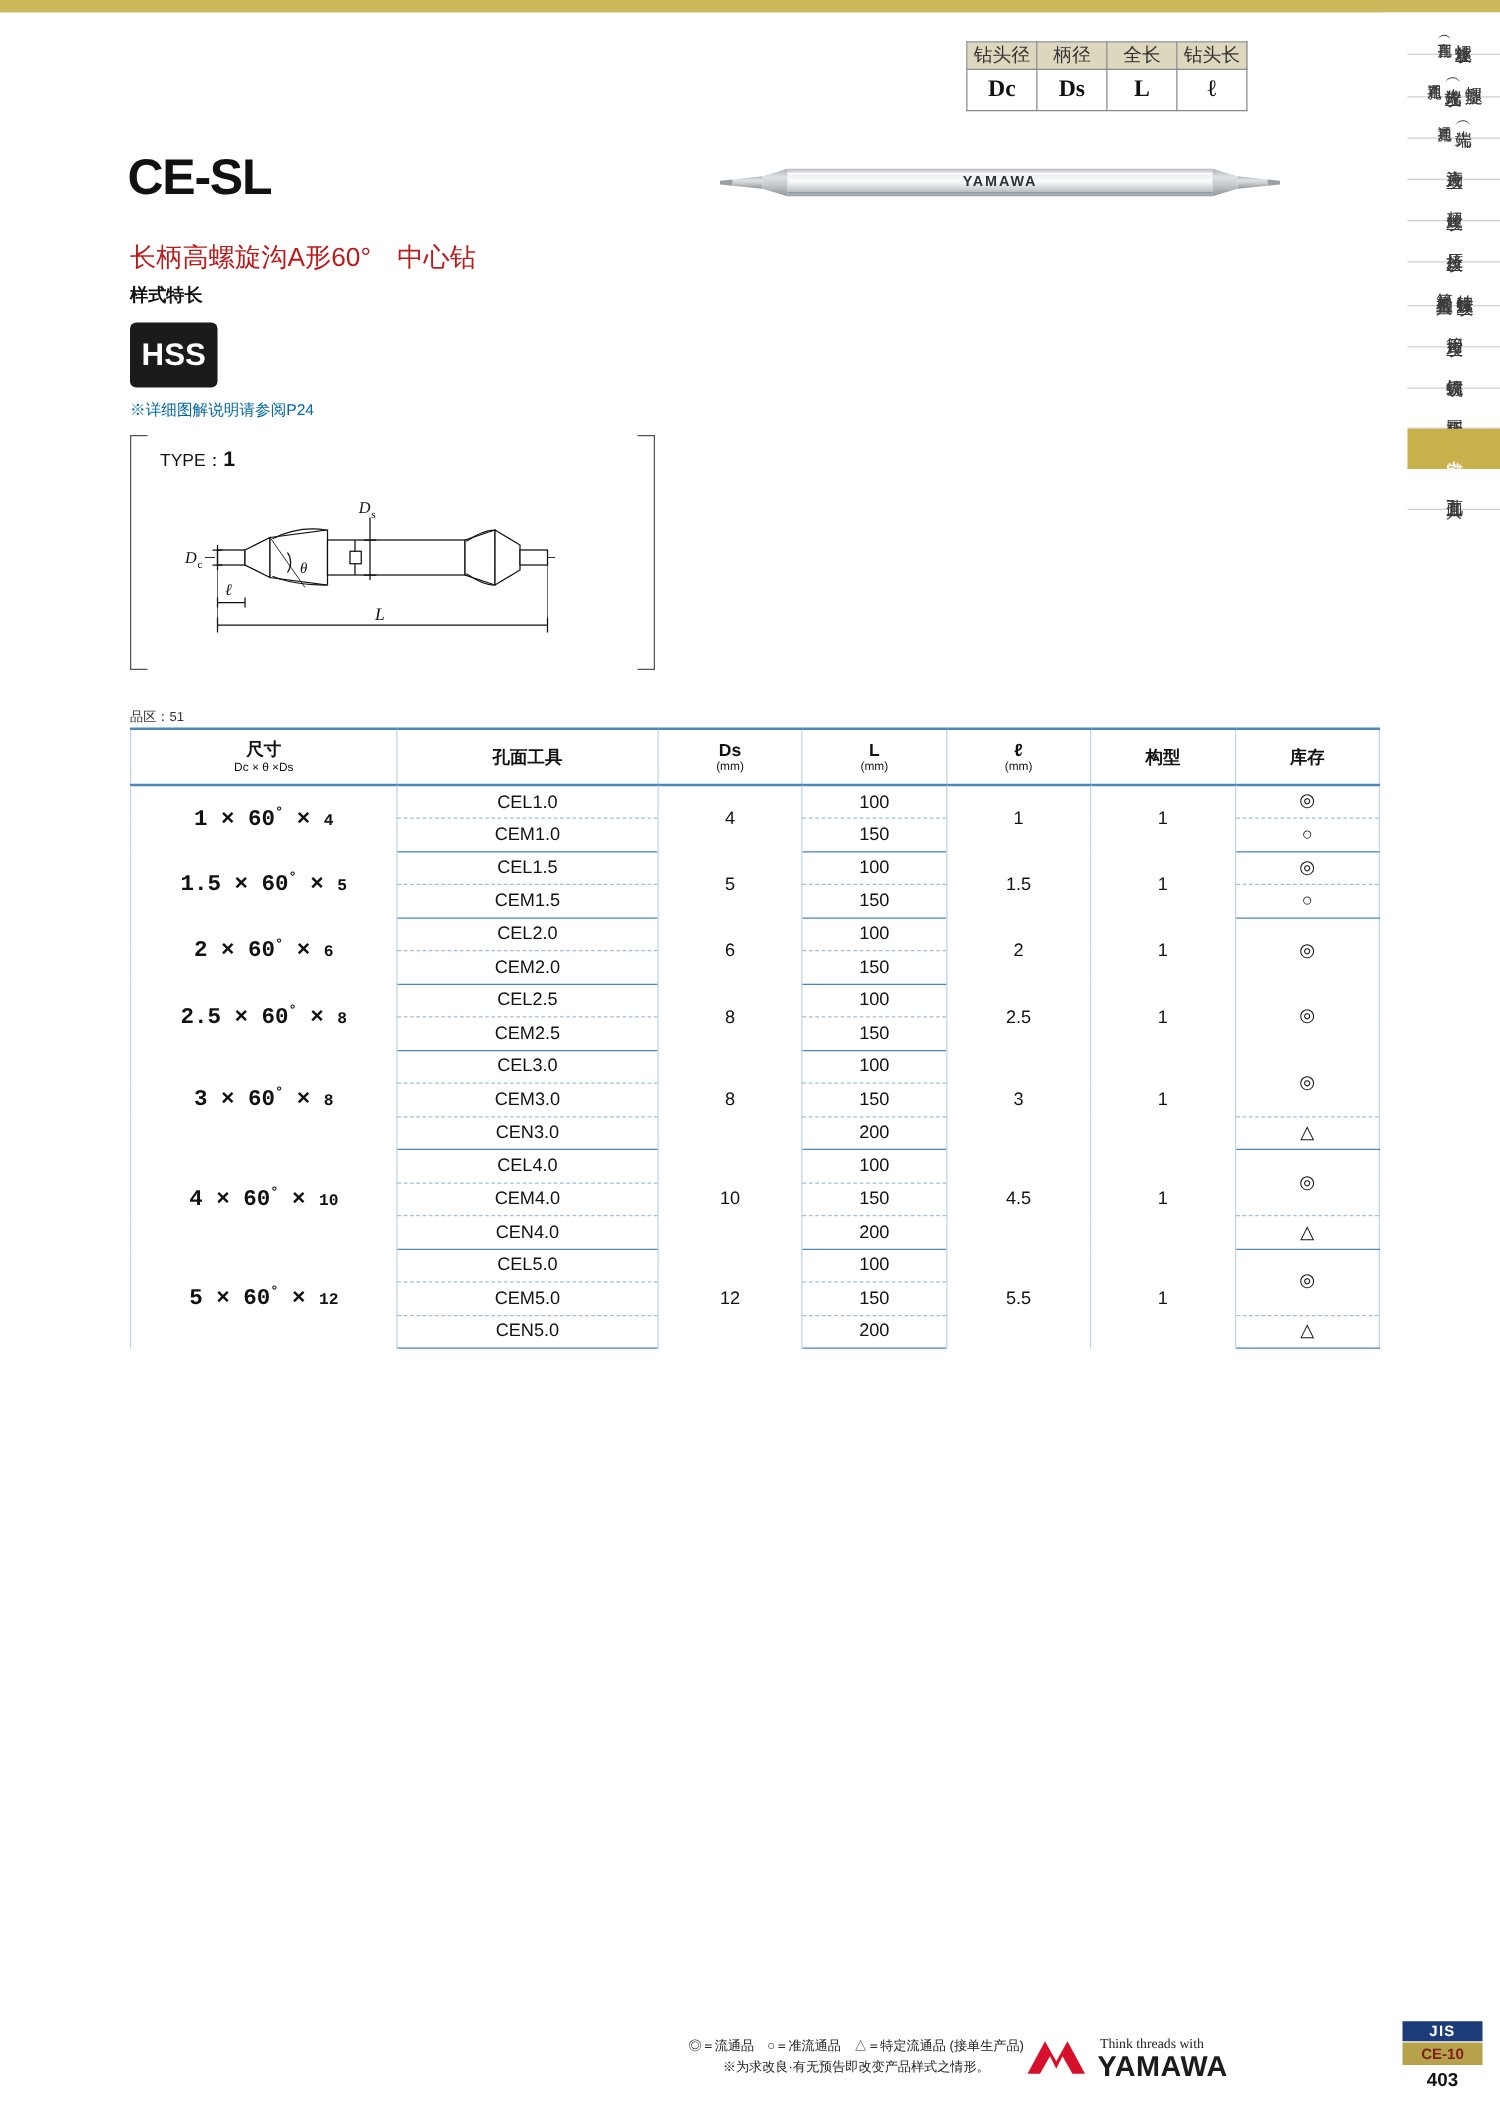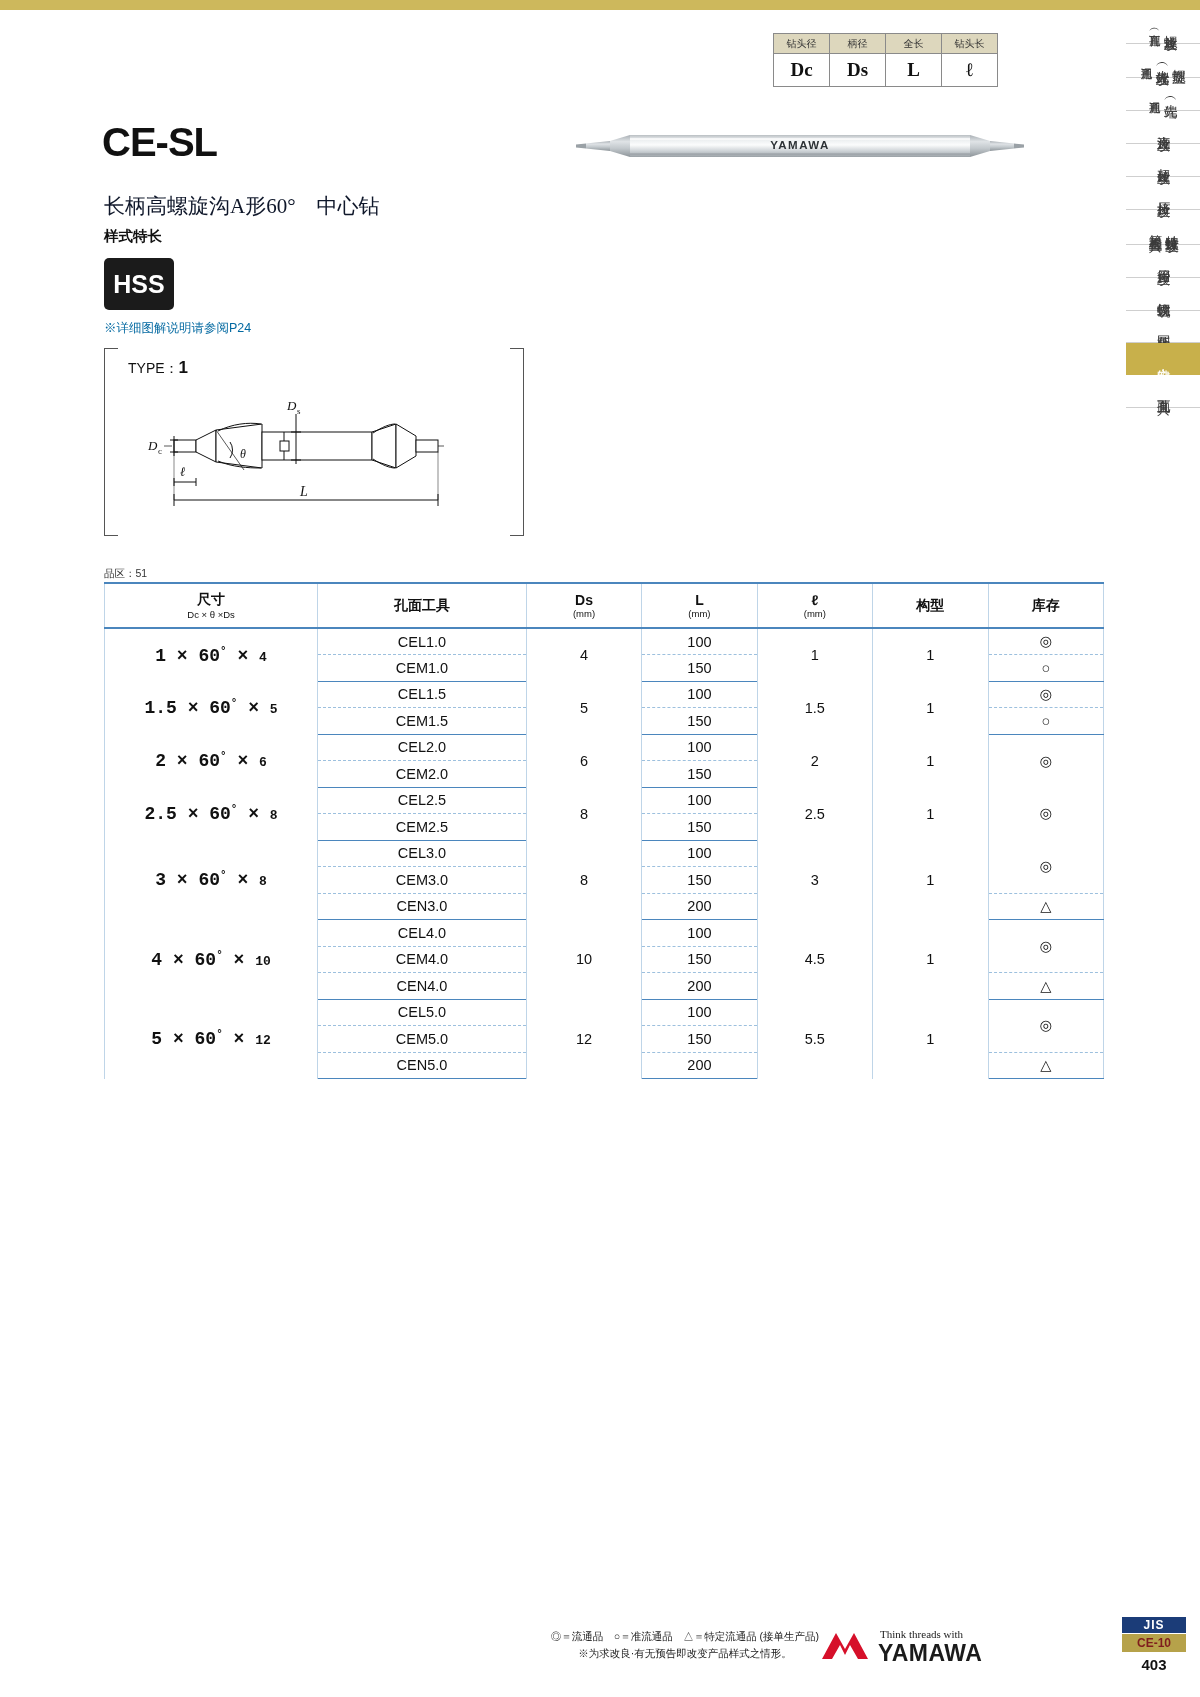--- a/index.html
+++ b/index.html
@@ -51,21 +51,21 @@
     position:absolute; left:773px; top:33px;
     border-collapse:collapse;
   }
   .dimtable td {
     border:1px solid #8a8a8a;
     text-align:center;
     width:56px;
   }
   .dimtable tr.head td {
     background:#ddd7bd;
-    font-size:10px;
+    font-size:15px;
     height:20px;
     color:#333;
   }
   .dimtable tr.vals td {
     height:33px;
     font-size:19px;
     font-weight:bold;
     font-family:"Liberation Serif", serif;
     color:#111;
   }
@@ -74,21 +74,21 @@
     position:absolute; left:570px; top:115px; width:460px; height:62px;
   }
   
   .title {
     position:absolute; left:102px; top:120px;
     font-size:40px; font-weight:bold; letter-spacing:-1px;
     color:#111; font-family:"Liberation Sans", sans-serif;
   }
   .subtitle {
     position:absolute; left:104px; top:192px;
-    font-size:21px; color:#0f172a;font-family:Liberation Serif, serif;
+    font-size:21px; color:#b91c1c;
   }
   .subtitle2 {
     position:absolute; left:104px; top:227px;
     font-size:14.5px; font-weight:bold; color:#111;
   }
   .hss {
     position:absolute; left:104px; top:258px;
     width:70px; height:52px; background:#1b1b1b; color:#fff;
     border-radius:5px;
     font-size:25px; font-weight:bold;

